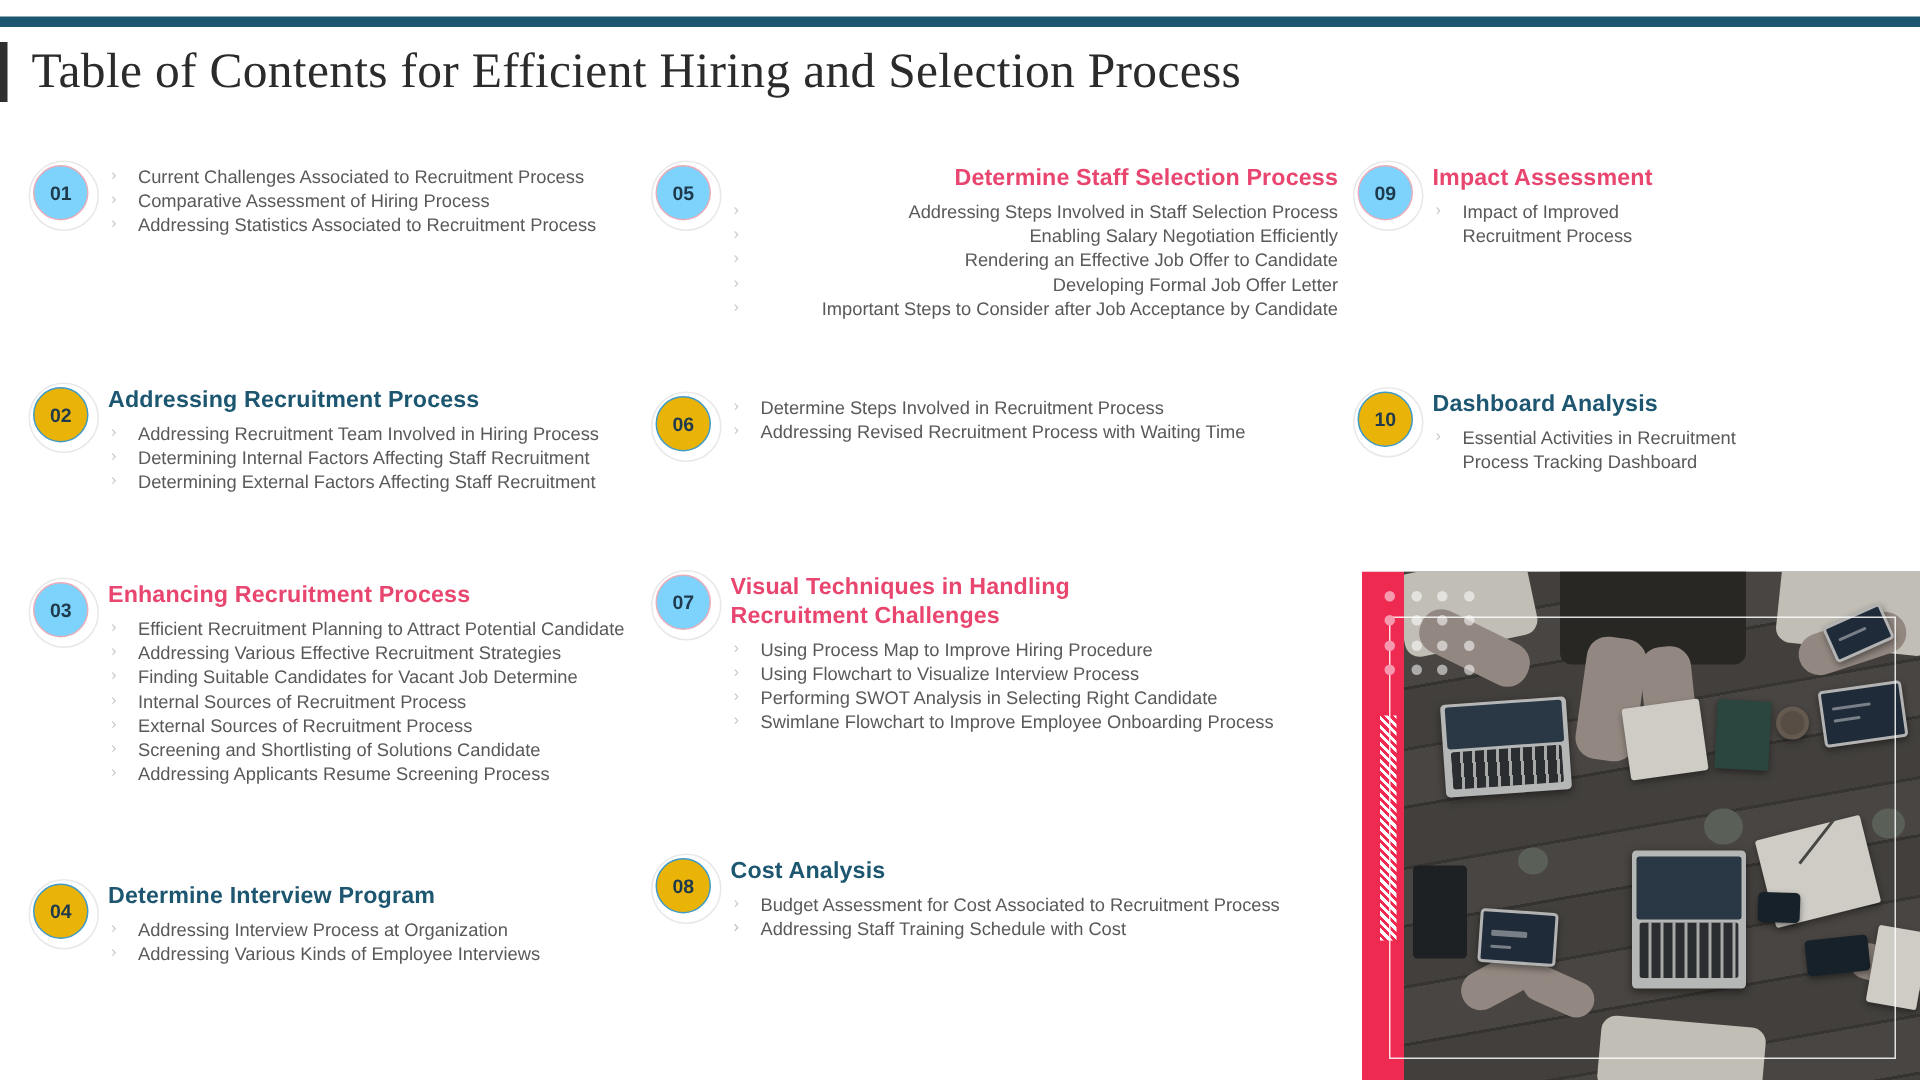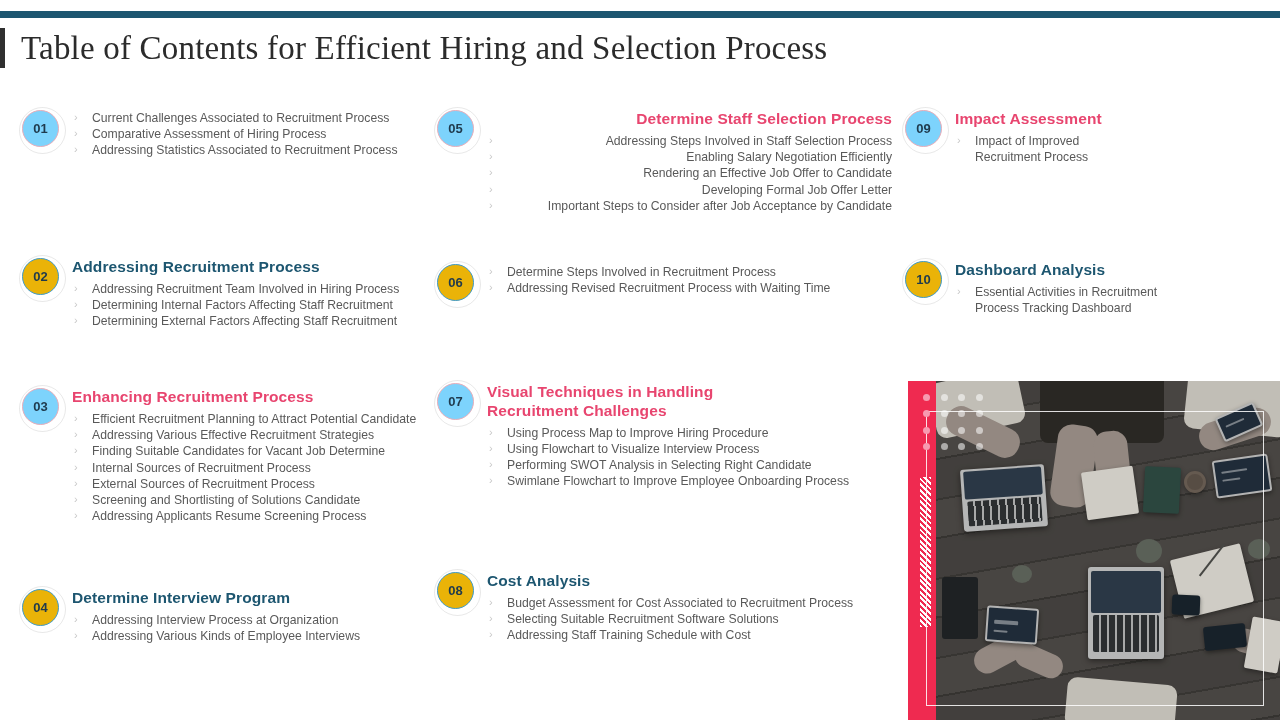--- a/index.html
+++ b/index.html
@@ -383,21 +383,21 @@
         <li><span class="chev">›</span><span>Performing SWOT Analysis in Selecting Right Candidate</span></li>
         <li><span class="chev">›</span><span>Swimlane Flowchart to Improve Employee Onboarding Process</span></li>
       </ul>
     </div>
 
     <div class="entry c2-e4">
       <div class="badge blue">08</div>
       <div class="entry-title blue">Cost Analysis</div>
       <ul class="bullets">
         <li><span class="chev">›</span><span>Budget Assessment for Cost Associated to Recruitment Process</span></li>
-        <li><span class="chev">›</span><span>Selecting Suitable Recruitment Software Solutions</span></li>
+        <li><span class="chev">›</span></li>
         <li><span class="chev">›</span><span>Addressing Staff Training Schedule with Cost</span></li>
       </ul>
     </div>
   </div>
 
   <div class="col col-3">
 
     <div class="entry c3-e1">
       <div class="badge pink">09</div>
       <div class="entry-title pink">Impact Assessment</div>

